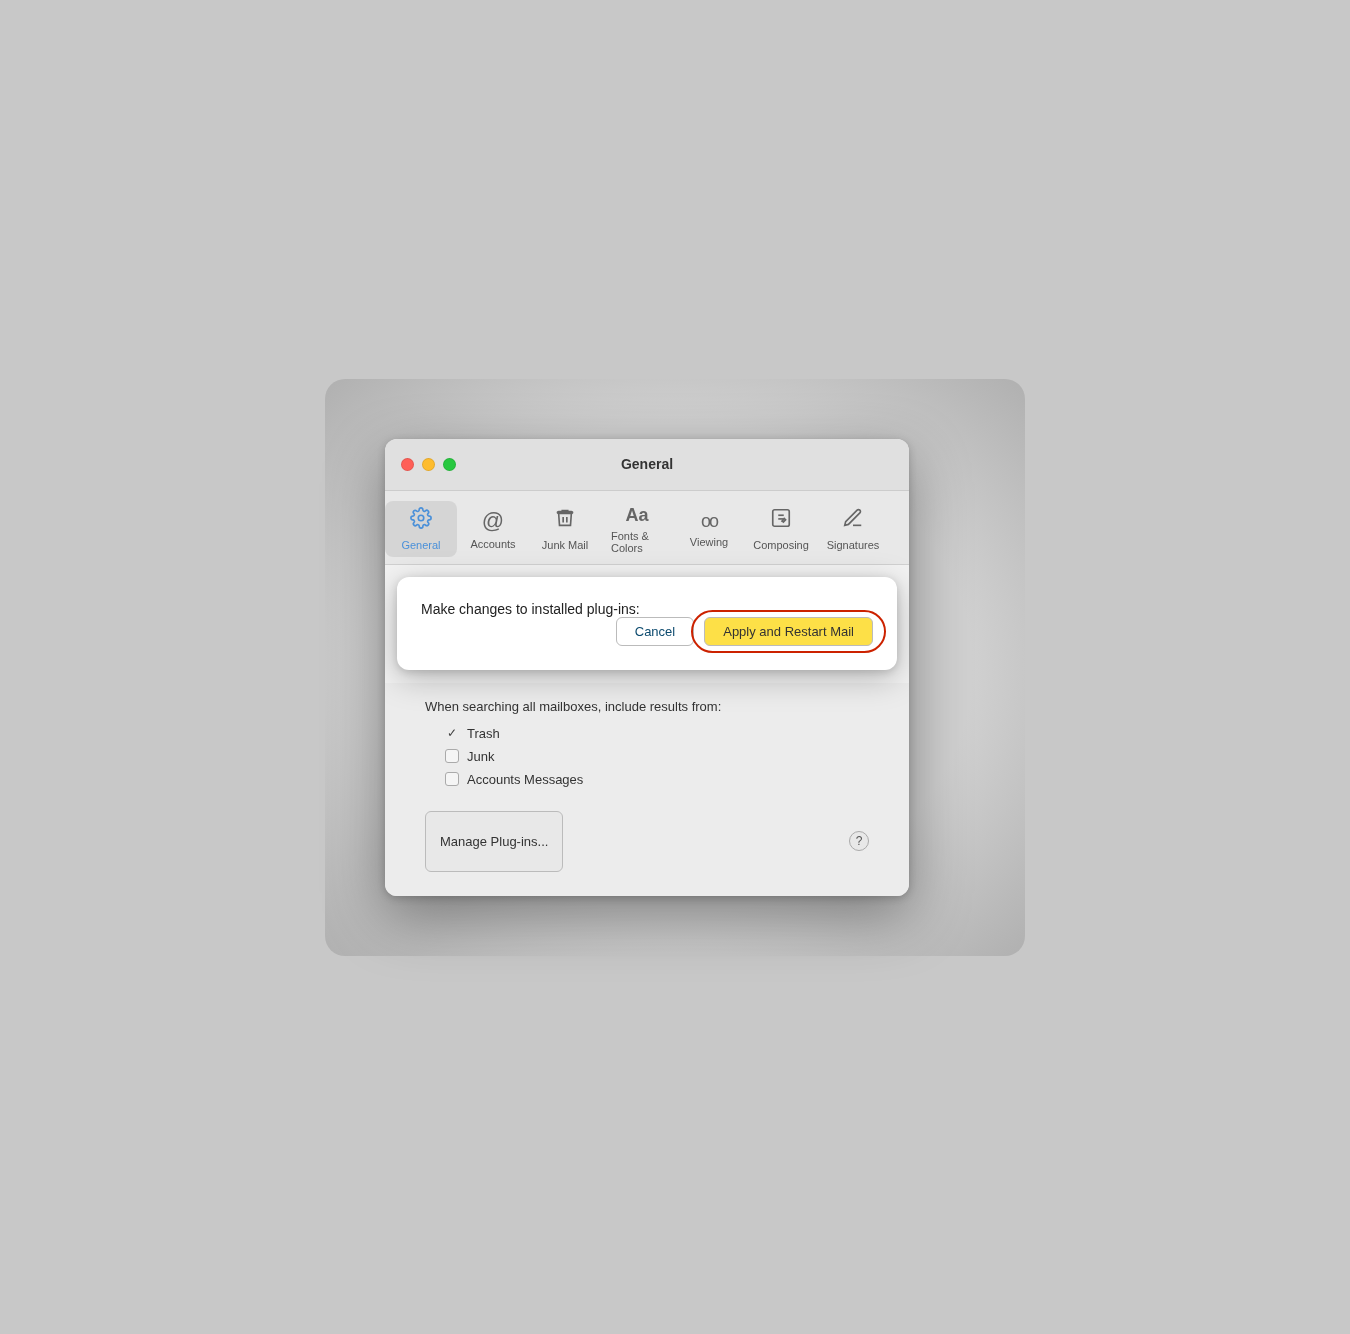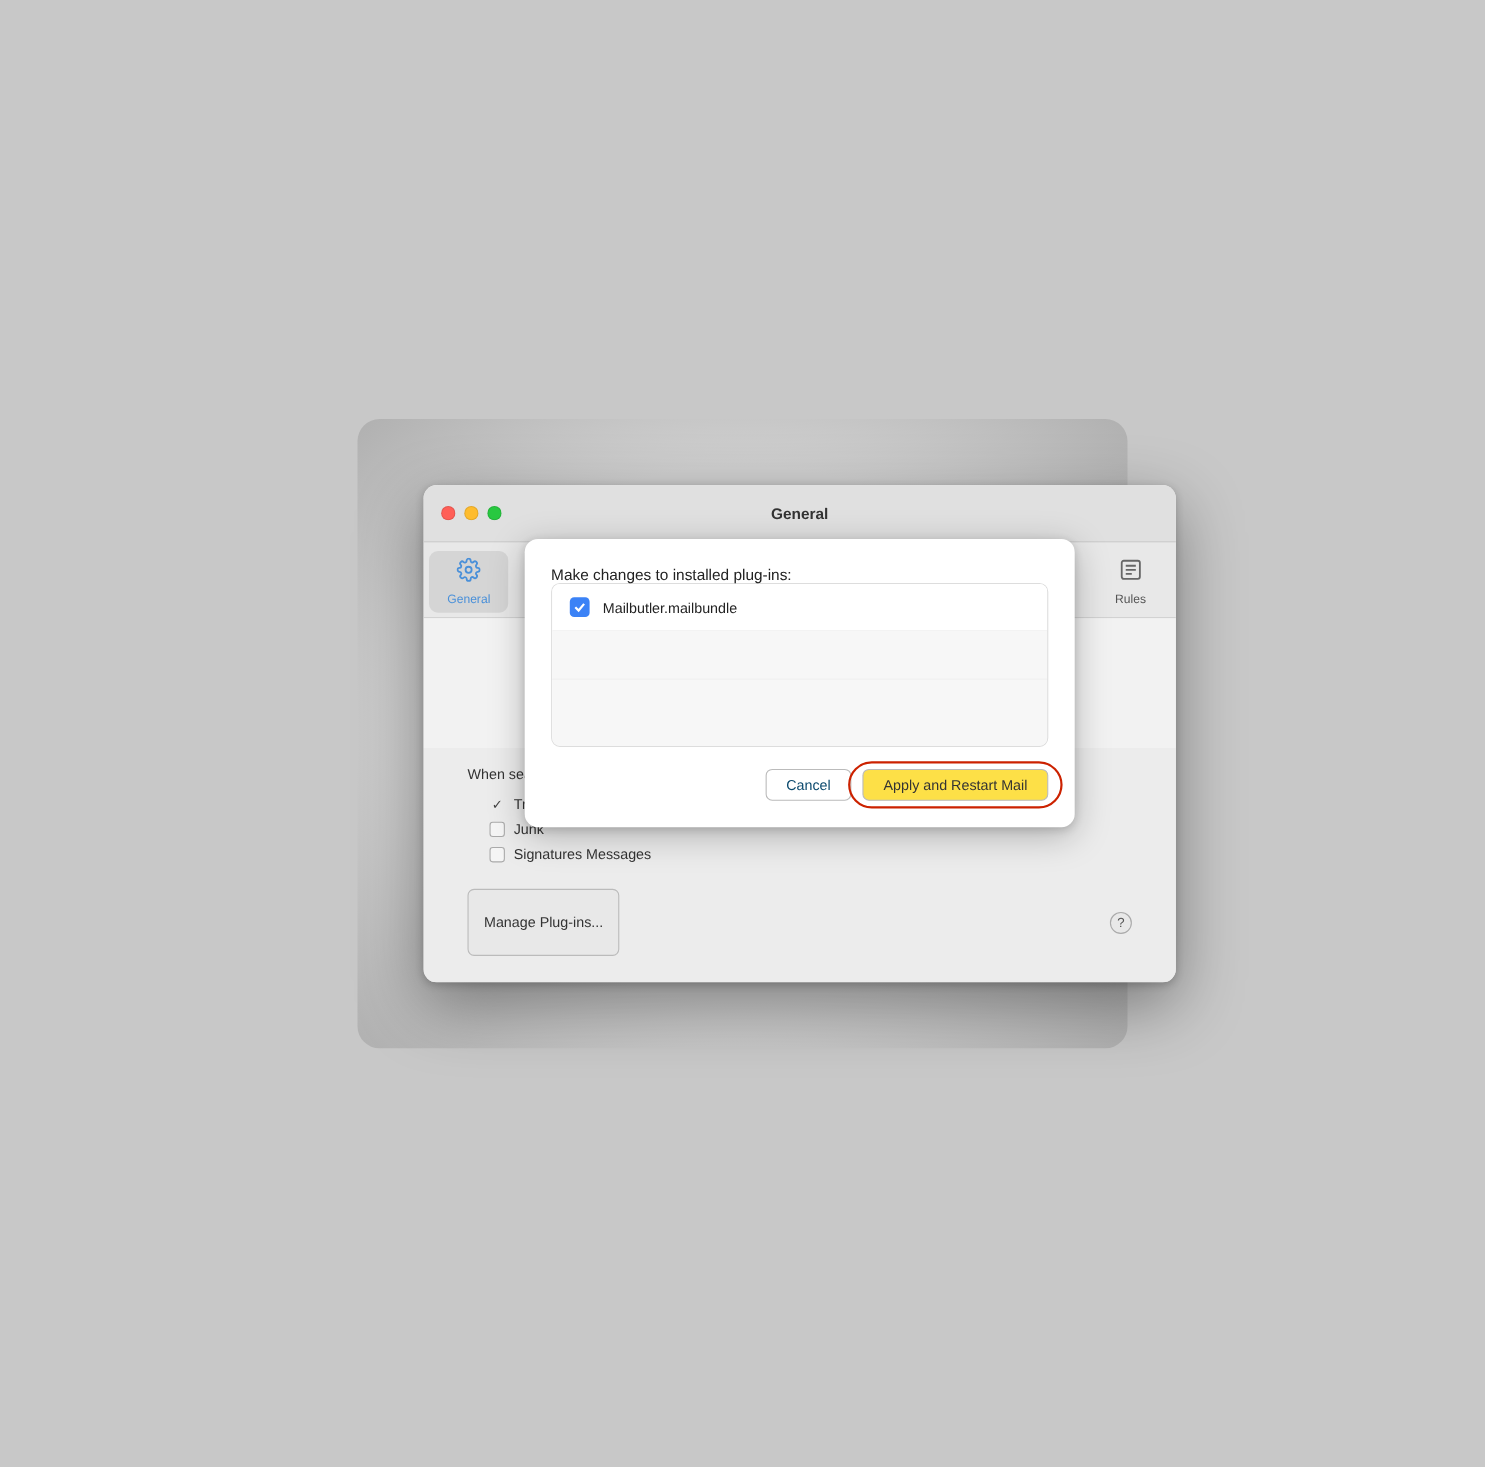--- a/index.html
+++ b/index.html
@@ -14,21 +14,21 @@
     }
 
     .outer-shadow {
       width: 700px;
       background: radial-gradient(ellipse at center, #d0d0d0 60%, #b0b0b0 100%);
       padding: 60px;
       border-radius: 20px;
     }
 
     .window {
-      width: 684px;
+      width: 524px;
       background: #ececec;
       border-radius: 12px;
       box-shadow: 0 20px 60px rgba(0,0,0,0.4), 0 2px 8px rgba(0,0,0,0.2);
       overflow: hidden;
       position: relative;
     }
 
     
     .titlebar {
       background: #e0e0e0;
@@ -449,32 +449,20 @@
         <span class="setting-label">Check for new messages:</span>
         <div class="setting-select">
           <span>Automatically</span>
           <span class="chevron-updown">⌃⌄</span>
         </div>
       </div>
 
       <div class="dialog-overlay">
         <div class="dialog">
           <div class="dialog-title">Make changes to installed plug-ins:</div>
-          <div class="plugin-list">
-            <div class="plugin-item">
-              <div class="checkbox-checked">
-                <svg viewBox="0 0 12 12" fill="none" stroke="white" stroke-width="2">
-                  <polyline points="2,6 5,9 10,3"></polyline>
-                </svg>
-              </div>
-              <span>Mailbutler.mailbundle</span>
-            </div>
-            <div class="plugin-empty-row"></div>
-            <div class="plugin-empty-row" style="border-bottom:none;"></div>
-          </div>
           <div class="dialog-buttons">
             <button class="btn-cancel">Cancel</button>
             <button class="btn-apply">
               <span>Apply and Restart Mail</span>
               <div class="apply-ring"></div>
             </button>
           </div>
         </div>
       </div>
     </div>
@@ -484,21 +472,21 @@
       <div class="checkbox-row">
         <div class="checkbox-checked-small">✓</div>
         <span>Trash</span>
       </div>
       <div class="checkbox-row">
         <div class="checkbox-plain"></div>
         <span>Junk</span>
       </div>
       <div class="checkbox-row">
         <div class="checkbox-plain"></div>
-        <span>Signatures Messages</span>
+        <span>Accounts Messages</span>
       </div>
       <div class="bottom-bar">
         <button class="manage-btn">Manage Plug-ins...</button>
         <div class="help-btn">?</div>
       </div>
     </div>
 
   </div>
 </div>
 

